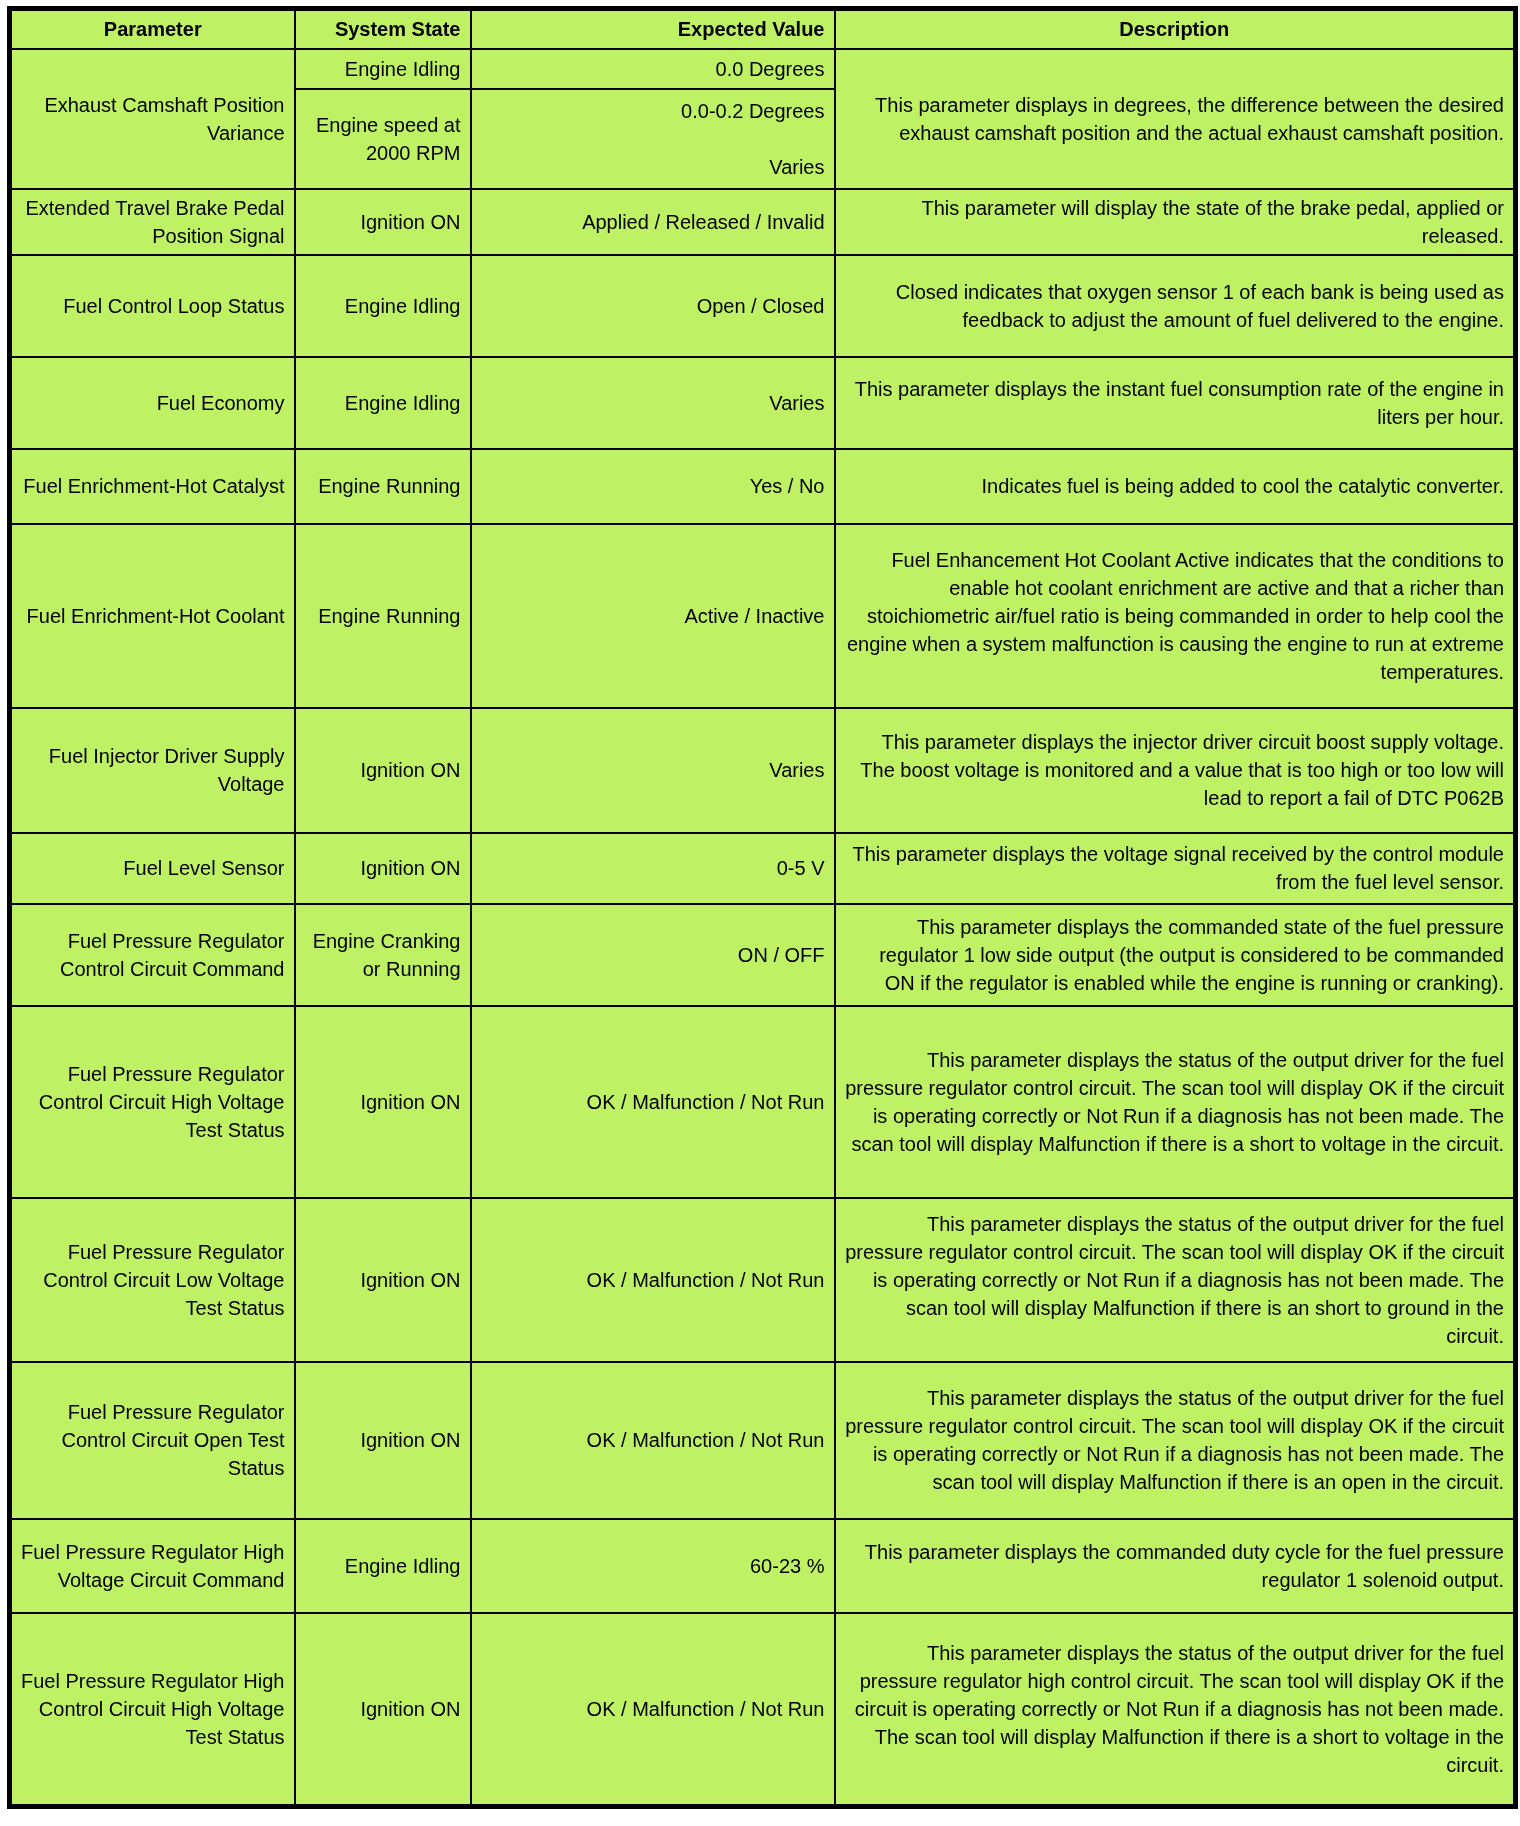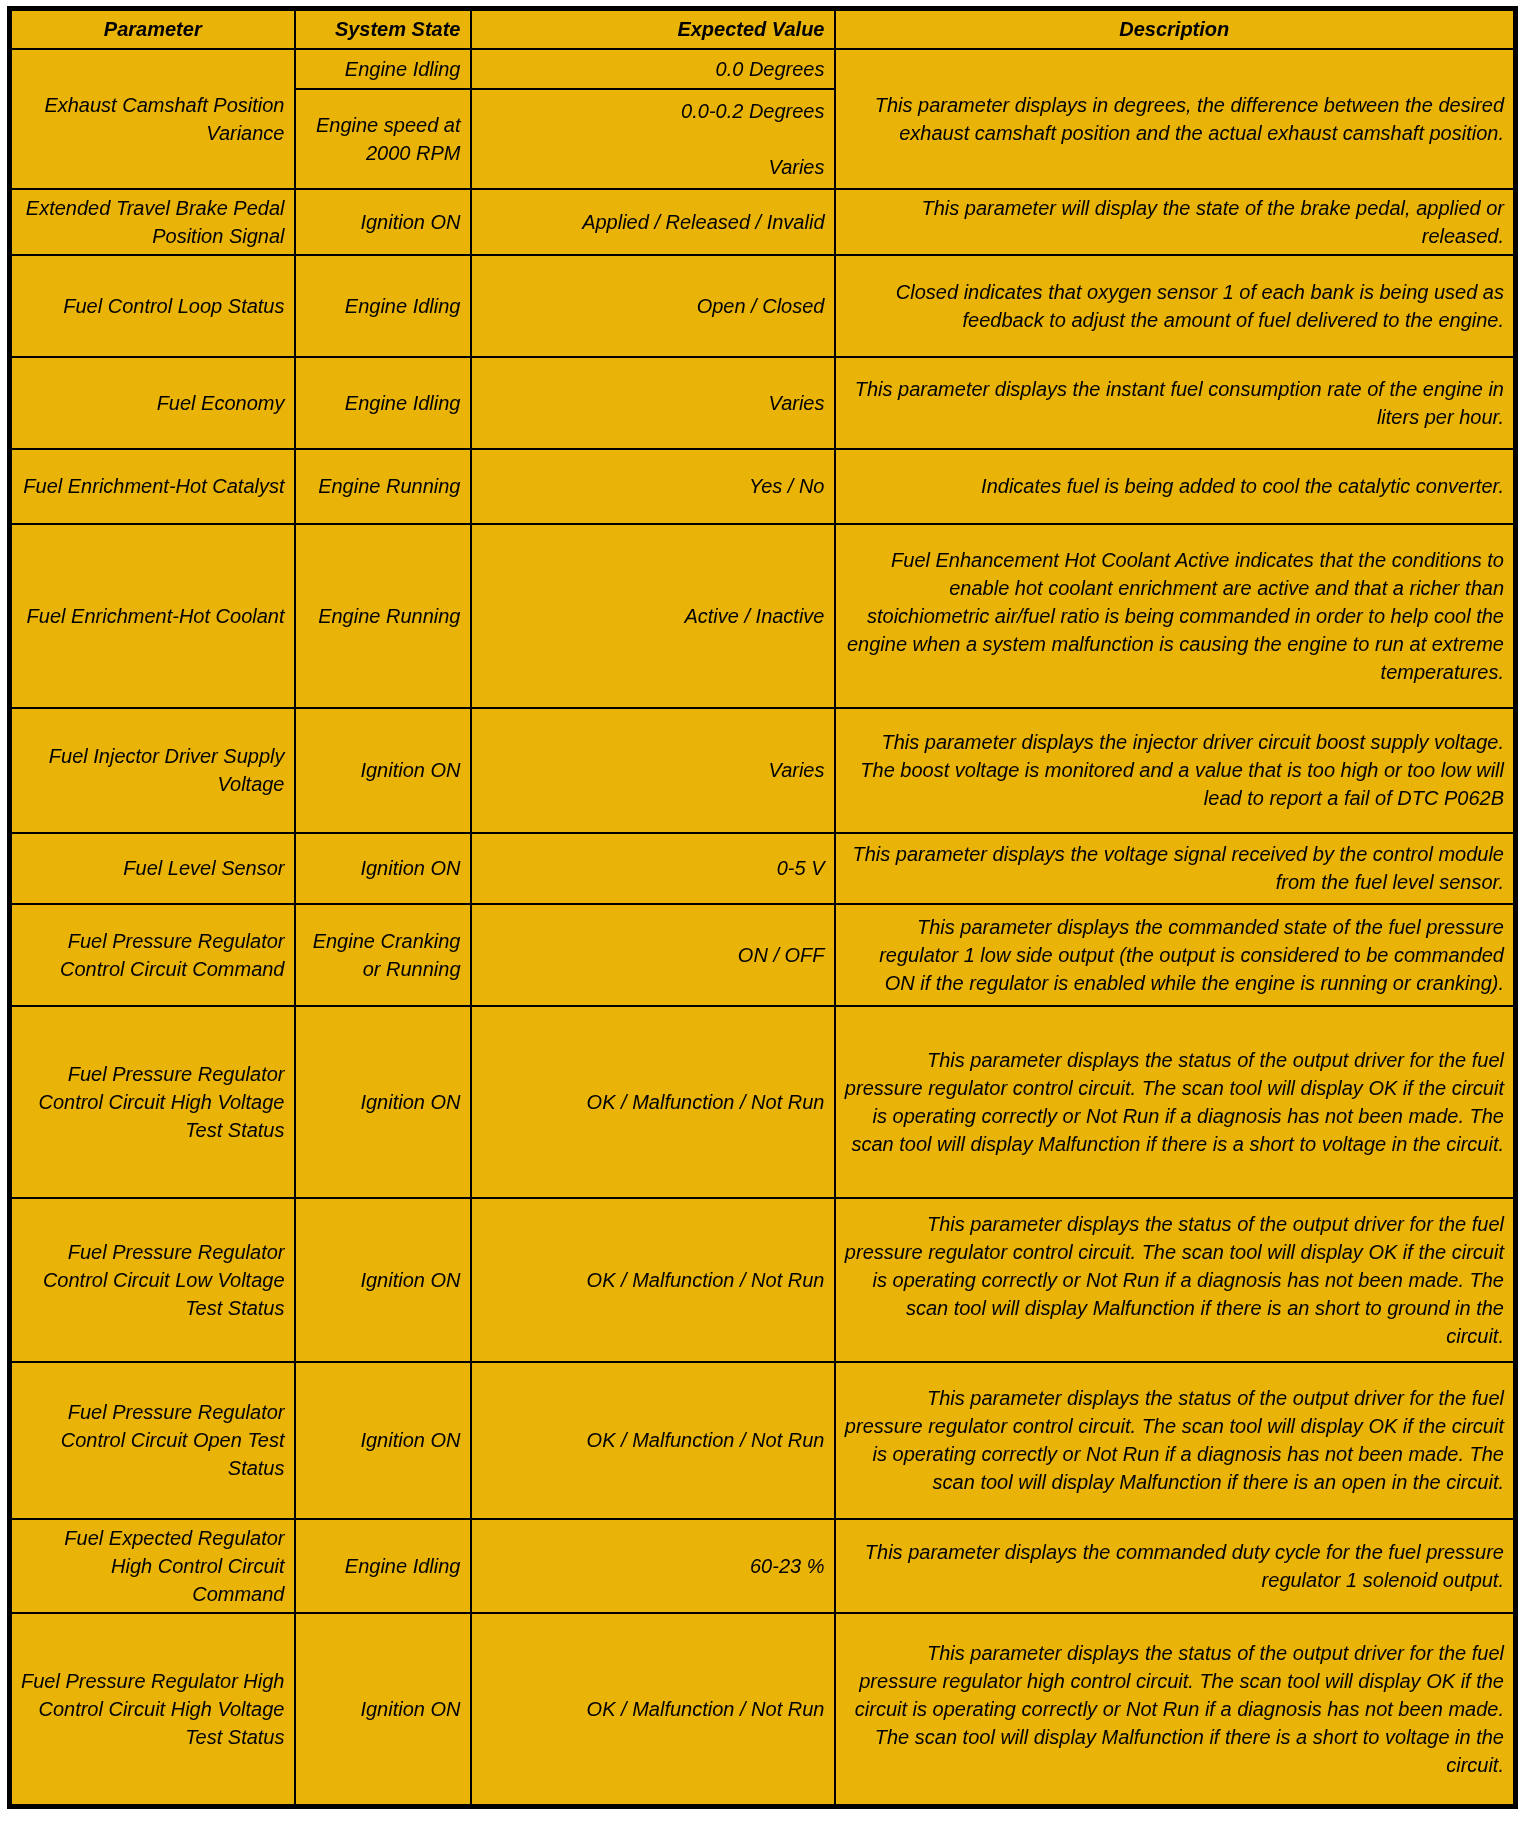--- a/index.html
+++ b/index.html
@@ -13,22 +13,21 @@
     color: #000000;
   }
   .page {
     padding: 6px 7px;
   }
   table.param-table {
     border-collapse: collapse;
     table-layout: fixed;
     width: 1506px;
     border: 5px solid #000000;
-    background: #eab308;
-    font-style: italic;
+    background: #bef264;
   }
   table.param-table th,
   table.param-table td {
     border: 2px solid #000000;
     padding: 4px 9px;
     vertical-align: middle;
     font-size: 20px;
     line-height: 28px;
     overflow: hidden;
     word-wrap: break-word;
@@ -145,21 +144,21 @@
       </tr>
 
       <tr style="height:157px">
         <td class="left">Fuel Pressure Regulator Control Circuit Open Test Status</td>
         <td class="left">Ignition ON</td>
         <td class="left">OK / Malfunction / Not Run</td>
         <td class="left">This parameter displays the status of the output driver for the fuel pressure regulator control circuit. The scan tool will display OK if the circuit is operating correctly or Not Run if a diagnosis has not been made. The scan tool will display Malfunction if there is an open in the circuit.</td>
       </tr>
 
       <tr style="height:94px">
-        <td class="left">Fuel Expected Regulator High Control Circuit Command</td>
+        <td class="left">Fuel Pressure Regulator High Voltage Circuit Command</td>
         <td class="left">Engine Idling</td>
         <td class="left">60-23 %</td>
         <td class="left">This parameter displays the commanded duty cycle for the fuel pressure regulator 1 solenoid output.</td>
       </tr>
 
       <tr style="height:194px">
         <td class="left">Fuel Pressure Regulator High Control Circuit High Voltage Test Status</td>
         <td class="left">Ignition ON</td>
         <td class="left">OK / Malfunction / Not Run</td>
         <td class="left">This parameter displays the status of the output driver for the fuel pressure regulator high control circuit. The scan tool will display OK if the circuit is operating correctly or Not Run if a diagnosis has not been made. The scan tool will display Malfunction if there is a short to voltage in the circuit.</td>

